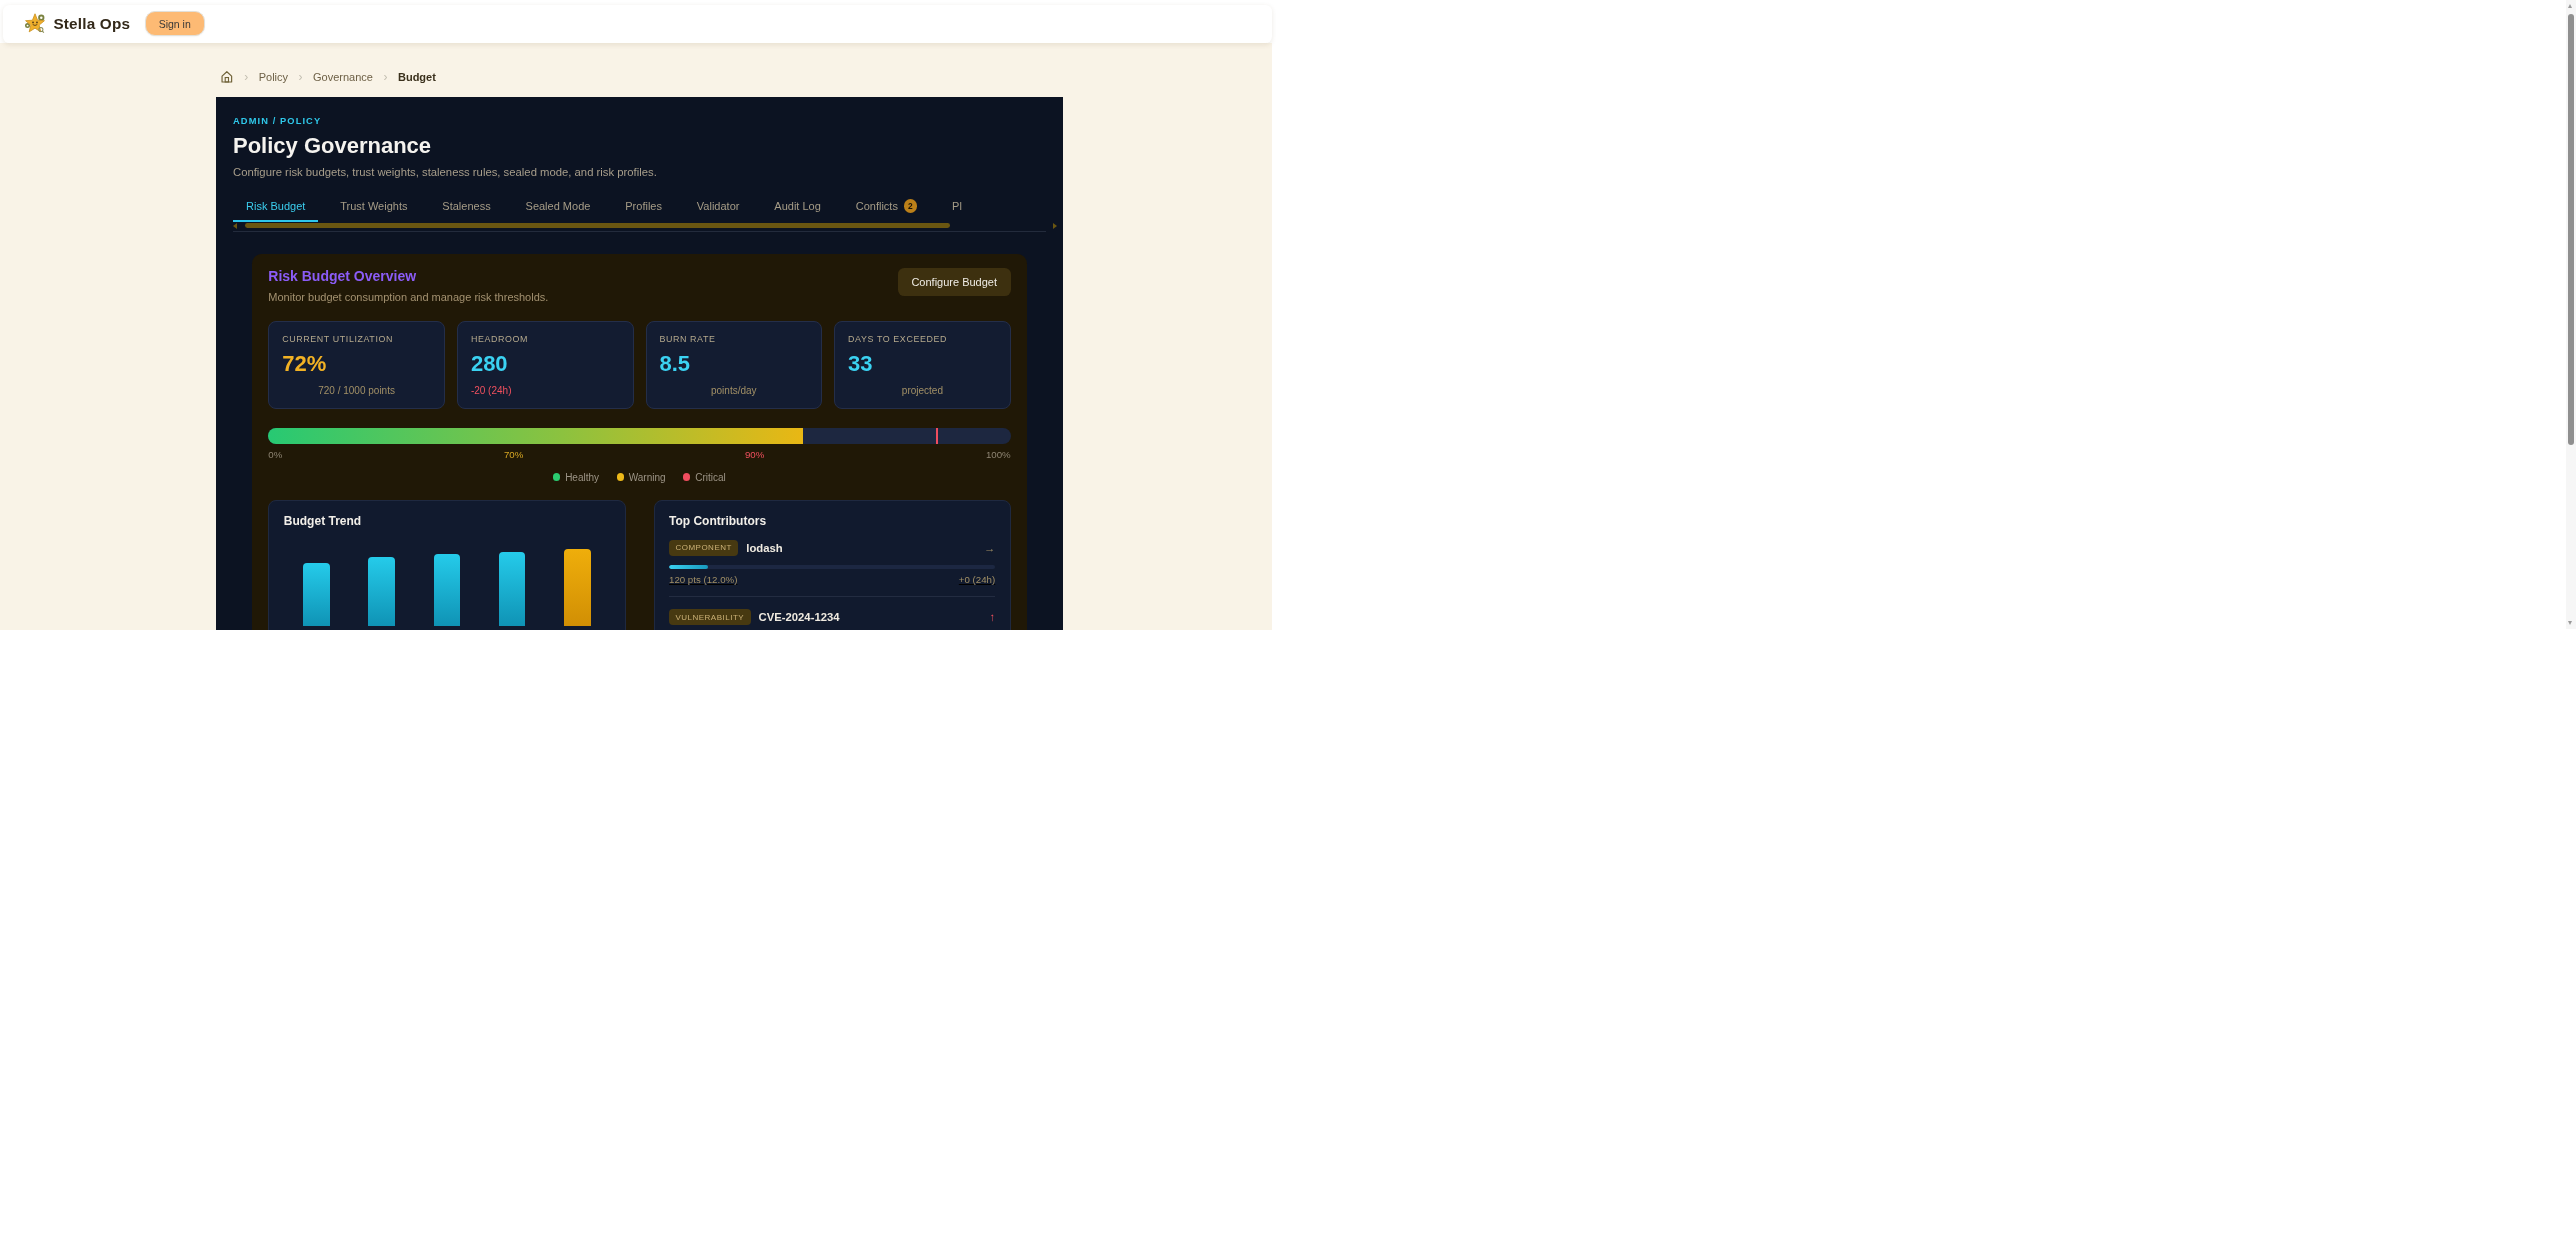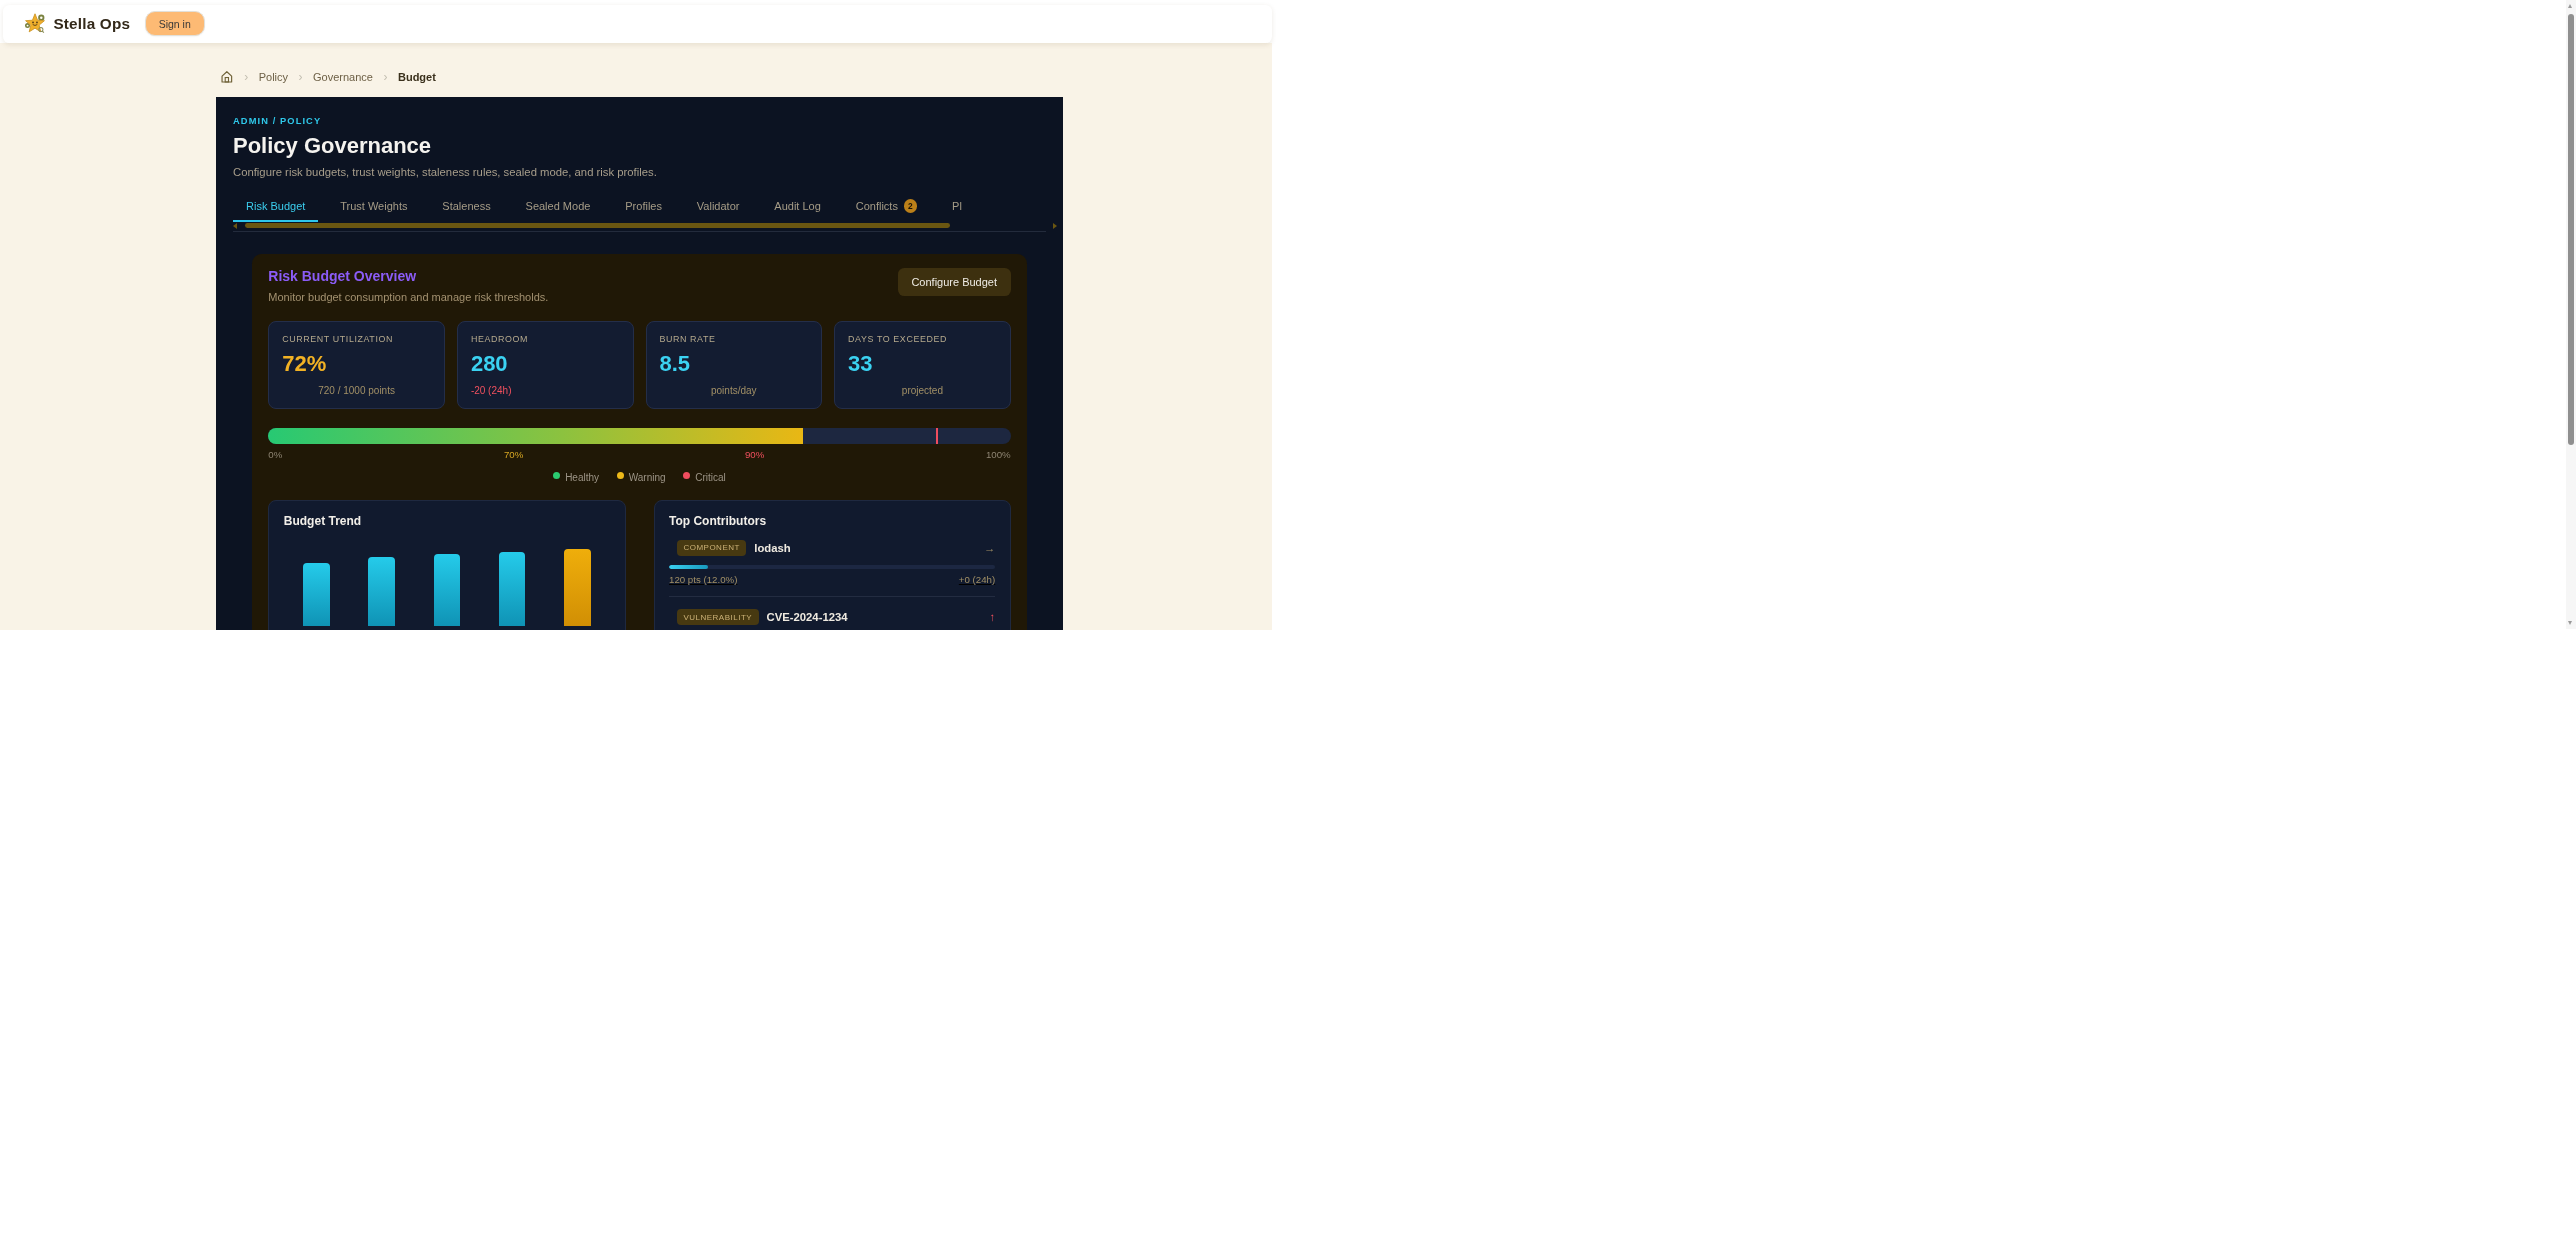--- a/index.html
+++ b/index.html
@@ -74,41 +74,41 @@
   .stat-sub { font-size:10px; margin-top:8px; }
 
   
   .util-wrap { margin-top:19.3px; }
   .util-track { position:relative; height:15.3px; border-radius:8px; background:#1D2740; }
   .util-fill { position:absolute; left:0; top:0; bottom:0; border-radius:8px 0 0 8px;
     background:linear-gradient(90deg,#27C973 0%,#8CC23F 55%,#E9B714 100%); }
   .util-marker { position:absolute; top:0; bottom:0; width:1.6px; background:#F04D5E; }
   .util-labels { display:flex; justify-content:space-between; margin-top:5.6px; font-size:9.7px; }
   .legend { display:flex; justify-content:center; gap:17.7px; margin-top:11.3px; }
-  .legend-item { display:flex; align-items:flex-start; gap:4.8px; font-size:10px; color:#9C9486; }
+  .legend-item { display:flex; align-items:center; gap:4.8px; font-size:10px; color:#9C9486; }
   .legend-dot { width:7.2px; height:7.2px; border-radius:50%; }
 
   
   .bottom-grid { display:grid; grid-template-columns:1fr 1fr; gap:28px; margin-top:17.7px; }
   .sub-card { background:#111A2E; border:0.8px solid #1F2940; border-radius:8px;
     padding:13px 14.5px; height:211px; }
   .sub-card-title { font-size:12px; font-weight:bold; color:#F2EFE9; }
 
   
   .chart { display:flex; justify-content:space-around; align-items:flex-end;
     height:77px; margin-top:21px; }
   .bar { width:26.6px; border-radius:4px 4px 0 0; }
   .bar.cyan  { background:linear-gradient(180deg,#25CBEA 0%,#0F93B5 100%); }
   .bar.amber { background:linear-gradient(180deg,#EFAE0B 0%,#D18F04 100%); }
 
   
   .contrib-row { margin-top:12px; }
   .contrib-head { display:flex; align-items:center; gap:8px; }
   .contrib-badge { background:#473911; color:#CBB177; font-size:8px; letter-spacing:0.5px;
-    padding:3.2px 6.4px; border-radius:4px;margin-left:8px; }
+    padding:3.2px 6.4px; border-radius:4px; }
   .contrib-name { font-size:11.3px; font-weight:bold; color:#EFEAE0; }
   .contrib-arrow { margin-left:auto; font-size:11.3px; }
   .contrib-track { height:4px; background:#1C2742; border-radius:2.4px; margin-top:8.9px;
     position:relative; overflow:hidden; }
   .contrib-fill { position:absolute; left:0; top:0; bottom:0; border-radius:2.4px;
     background:linear-gradient(90deg,#3AD0F0,#1899BE); }
   .contrib-sub { display:flex; justify-content:space-between; font-size:9.7px; margin-top:5.6px;text-decoration:underline; }
   .contrib-div { border-top:0.8px solid #232C41; margin-top:11.3px; }
 
   .tone-muted { color:#A29066;text-align:center; }

